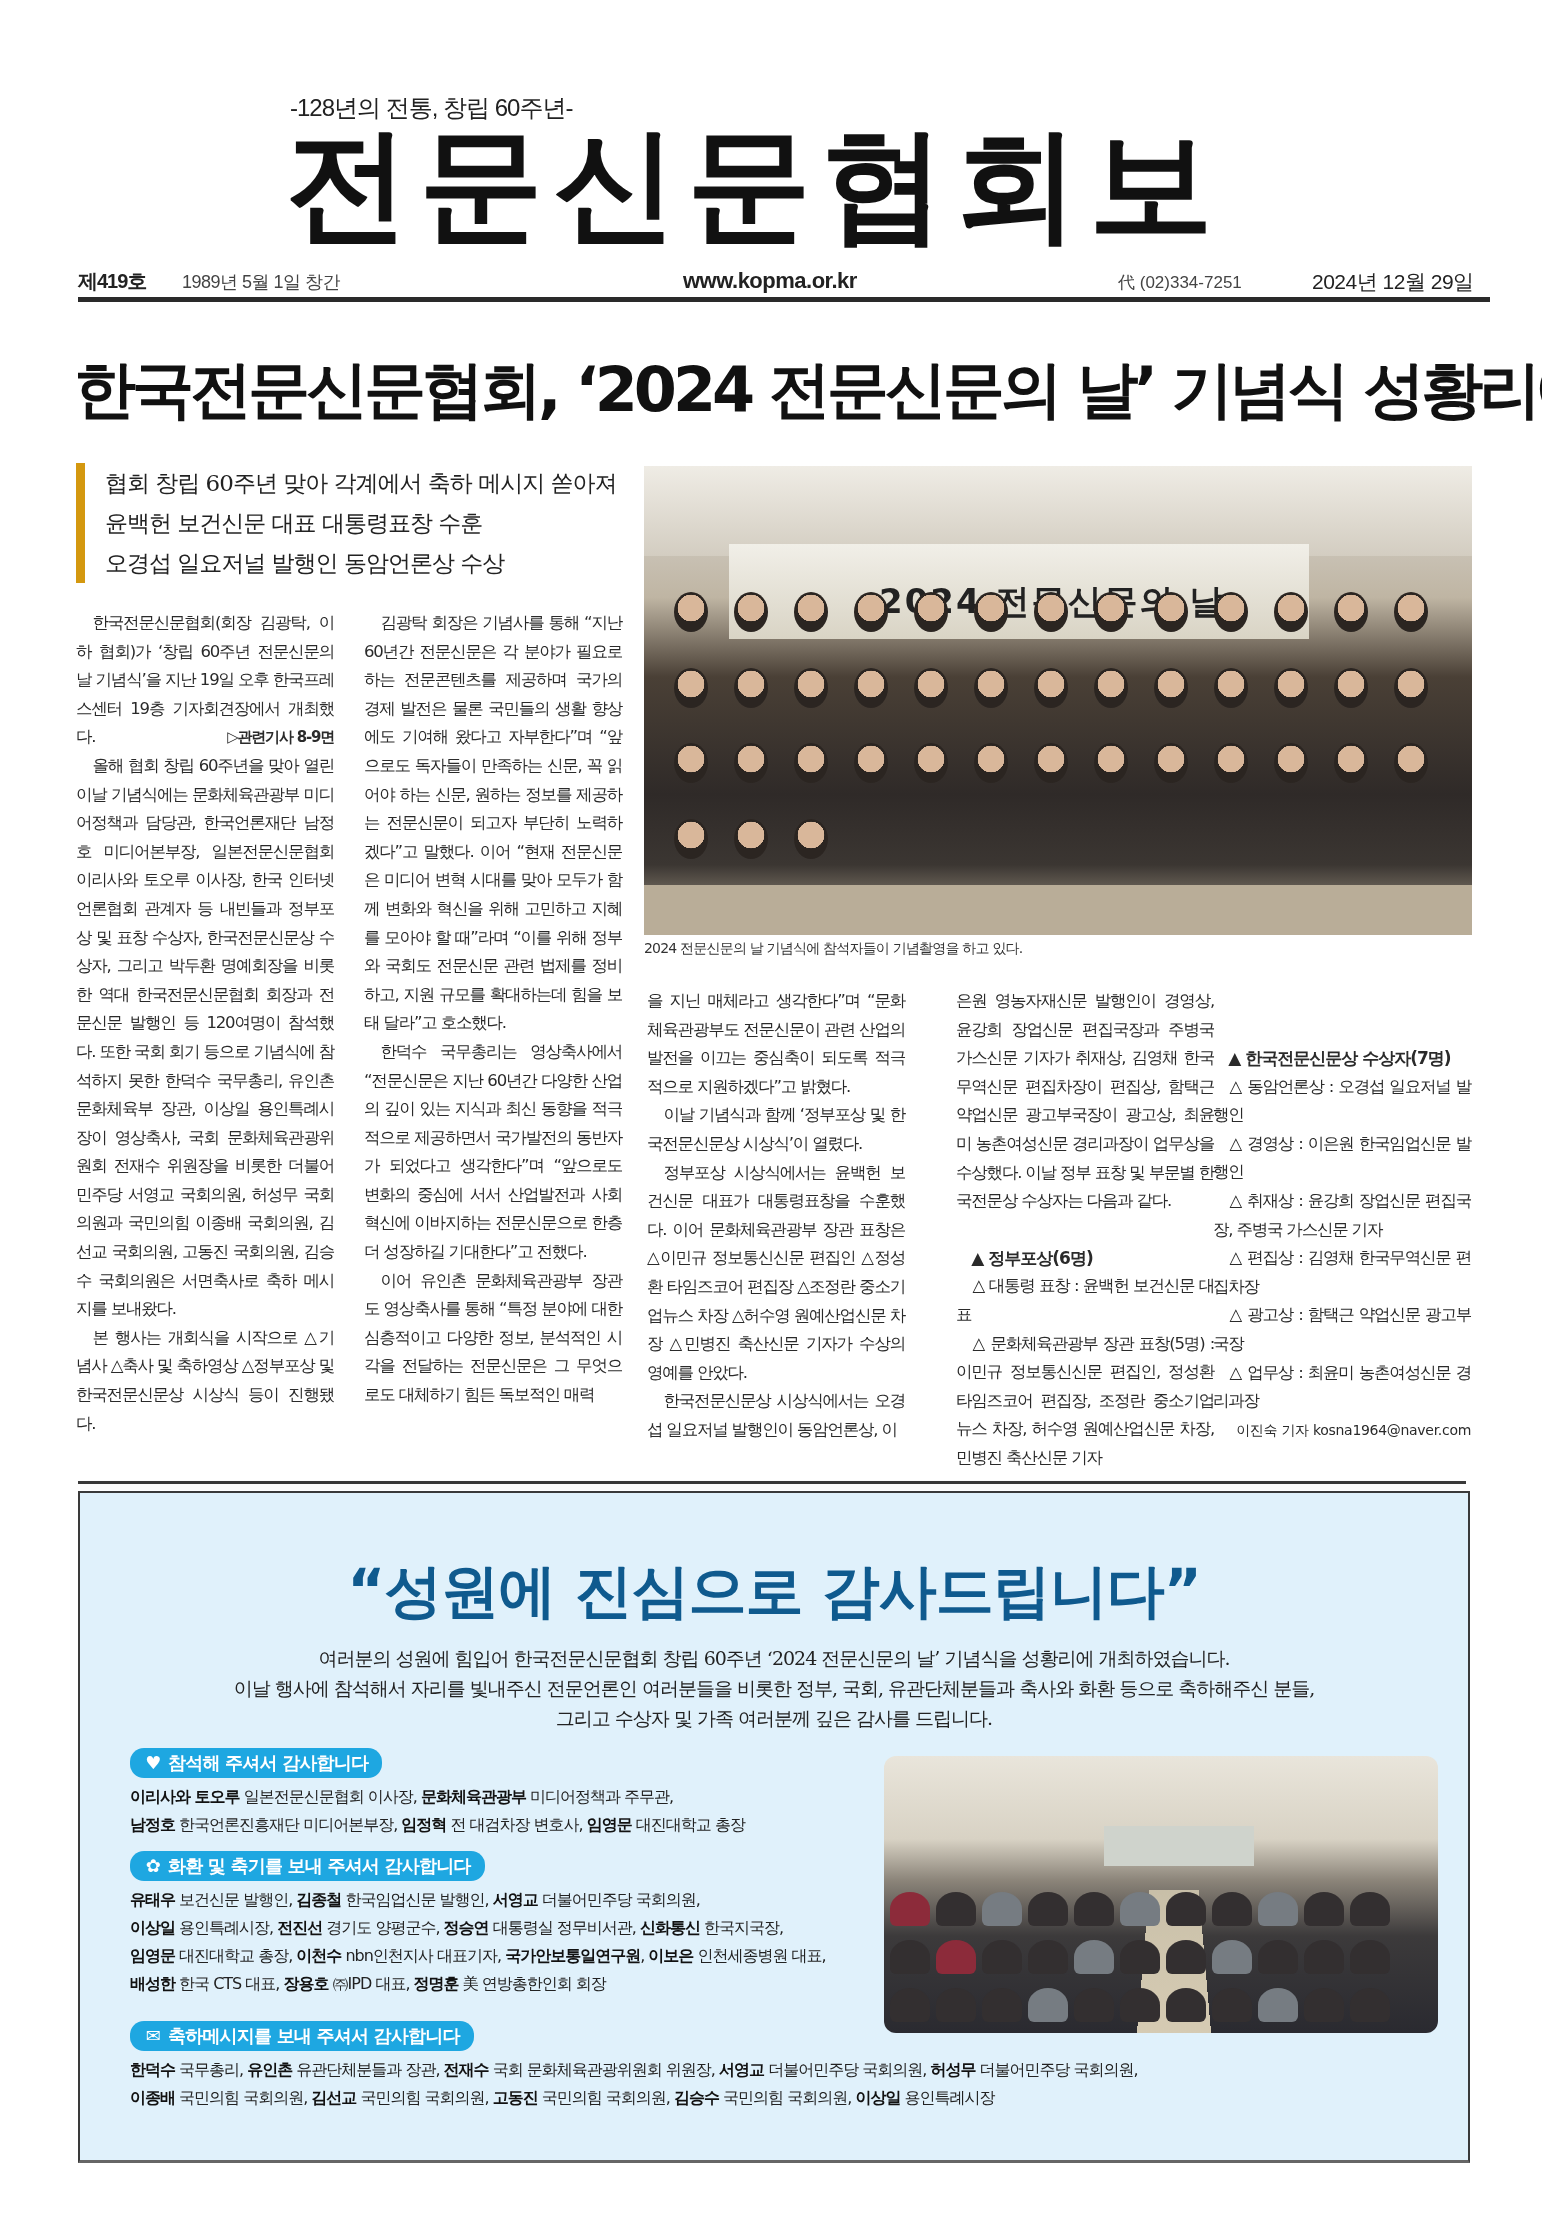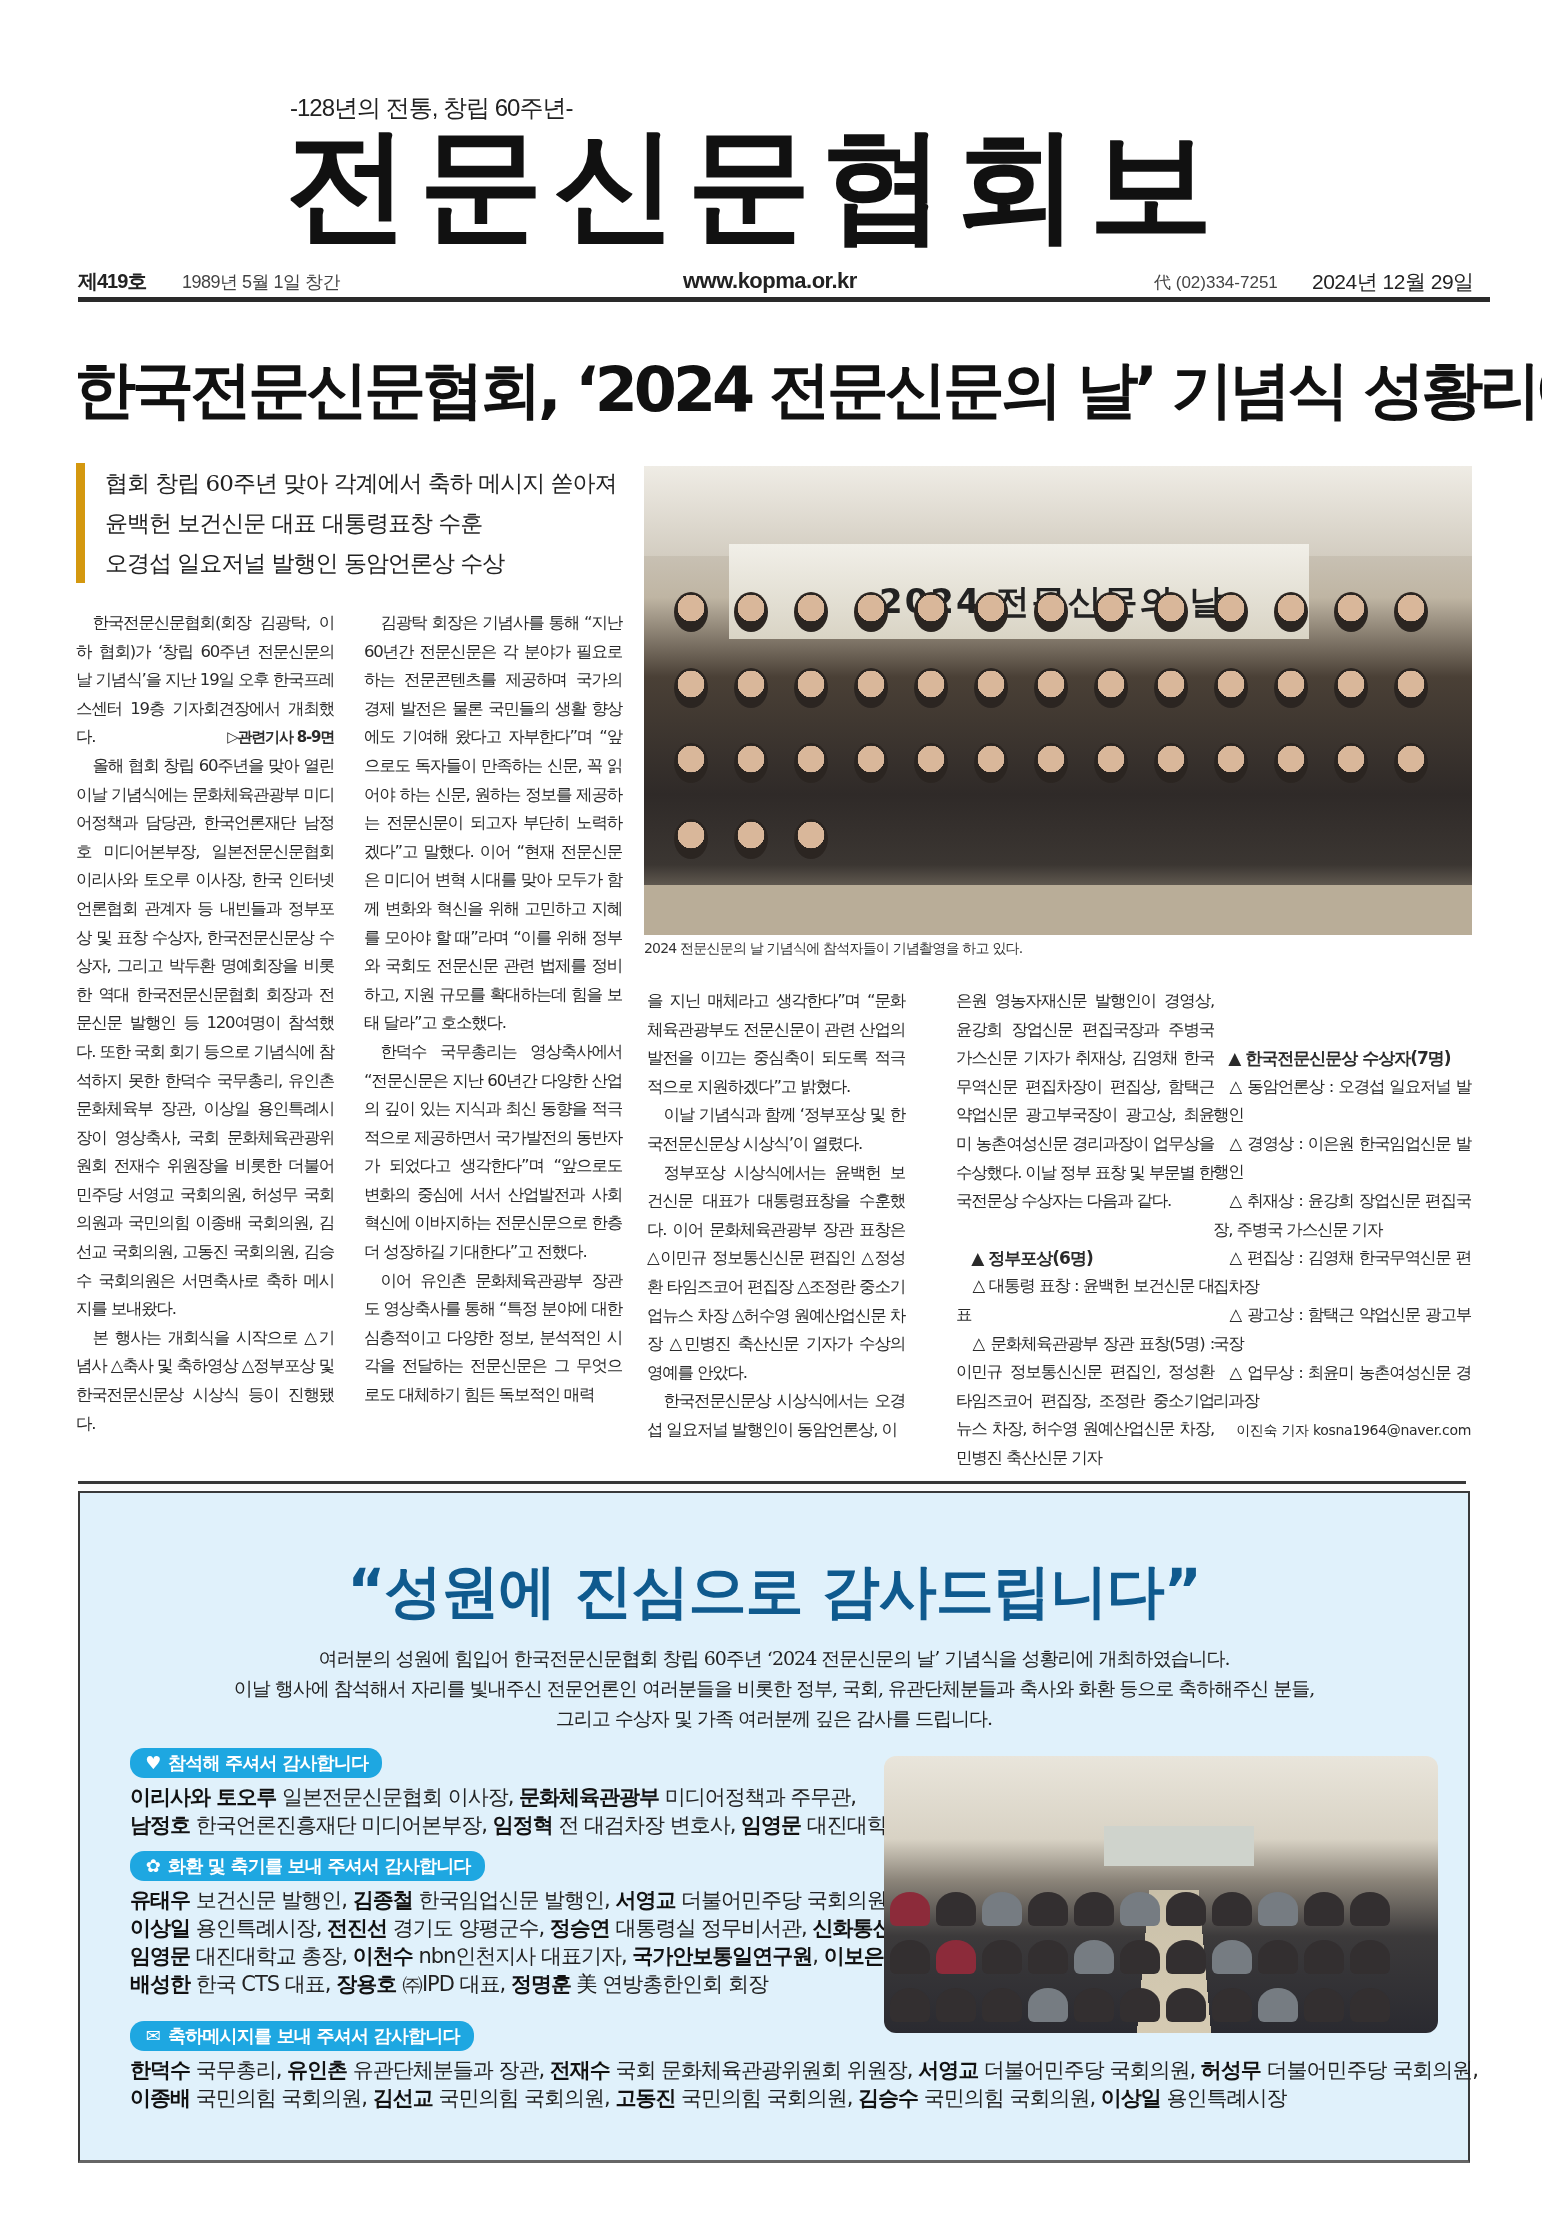--- a/index.html
+++ b/index.html
@@ -6,21 +6,21 @@
     html, body { width: 1542px; height: 2234px; background: #ffffff; overflow: hidden; }
     body { position: relative; font-family: "DejaVu Sans", "Liberation Sans", sans-serif; color: #1a1a1a; }
 
     
     .slogan { position: absolute; left: 290px; top: 92px; font-size: 24px; letter-spacing: -1px; color: #222; font-family: "Liberation Sans", sans-serif; }
     .masthead { position: absolute; left: 285px; top: 118px; width: 1010px; height: 132px; font-size: 124px; font-weight: bold; letter-spacing: 10px; line-height: 132px; color: #111; font-family: "DejaVu Sans", sans-serif; white-space: nowrap; transform: scaleX(1.0); transform-origin: left; }
     .issue-bar { position: absolute; left: 78px; top: 268px; width: 1412px; height: 34px; font-family: "Liberation Sans", sans-serif; color: #222; }
     .issue-no { position: absolute; left: 0; top: 0; font-size: 20px; font-weight: bold; letter-spacing: -1px; }
     .founded { position: absolute; left: 104px; top: 2px; font-size: 18px; color: #444; letter-spacing: -0.5px; }
     .website { position: absolute; left: 605px; top: 0; font-size: 22px; font-weight: bold; letter-spacing: -0.5px; }
-    .phone { position: absolute; left: 1040px; top: 3px; font-size: 17px; color: #444; margin-left: 36px; }
+    .phone { position: absolute; left: 1040px; top: 3px; font-size: 17px; color: #444; }
     .pubdate { position: absolute; left: 1234px; top: 0; font-size: 21px; letter-spacing: -0.5px; }
     .rule-thick { position: absolute; left: 78px; top: 297px; width: 1412px; height: 5px; background: #2a2a2a; }
 
     
     .headline { position: absolute; left: 74px; top: 350px; width: 1410px; font-size: 62px; font-weight: bold; letter-spacing: -4px; color: #111; line-height: 80px; white-space: nowrap; font-family: "DejaVu Sans", sans-serif; }
 
     
     .subheads { position: absolute; left: 76px; top: 463px; border-left: 9px solid #d4980f; padding-left: 20px; height: 120px; }
     .subheads div { font-size: 23px; line-height: 40px; color: #222; font-family: "DejaVu Serif", serif; letter-spacing: -1px; white-space: nowrap; }
 
@@ -49,21 +49,21 @@
     .caption { position: absolute; left: 644px; top: 940px; font-size: 14px; letter-spacing: -0.8px; color: #333; white-space: nowrap; }
 
     .rule-bottom { position: absolute; left: 78px; top: 1481px; width: 1388px; height: 3px; background: #3a3a3a; }
 
     
     .thanks-box { position: absolute; left: 78px; top: 1491px; width: 1392px; height: 672px; background: #e0f1fb; border: 2px solid #3a3a3a; border-bottom: 3px solid #666; }
     .thanks-title { position: absolute; left: 0; top: 60px; width: 100%; text-align: center; font-size: 58px; font-weight: bold; color: #0f5a8e; letter-spacing: -1px; font-family: "DejaVu Sans", sans-serif; }
     .thanks-intro { position: absolute; left: 0; top: 150px; width: 100%; text-align: center; font-size: 19px; line-height: 30px; color: #222; font-family: "DejaVu Serif", serif; letter-spacing: -1px; }
     .badge { position: absolute; height: 30px; background: #1ea7e1; border-radius: 14px; color: #fff; font-size: 18px; font-weight: bold; line-height: 30px; padding: 0 14px 0 12px; letter-spacing: -0.8px; white-space: nowrap; }
     .badge .ico { display: inline-block; width: 22px; text-align: center; margin-right: 4px; font-size: 18px; }
-    .names { position: absolute; font-size: 21px; line-height: 28px; color: #222; letter-spacing: -1px; white-space: nowrap; }
+    .names { position: absolute; font-size: 16px; line-height: 28px; color: #222; letter-spacing: -1px; white-space: nowrap; }
     .names b { font-weight: bold; color: #111; }
     .b1 { left: 50px; top: 255px; }
     .n1 { left: 50px; top: 290px; }
     .b2 { left: 50px; top: 358px; }
     .n2 { left: 50px; top: 393px; }
     .b3 { left: 50px; top: 528px; }
     .n3 { left: 50px; top: 563px; }
 
     .hall-photo { position: absolute; left: 804px; top: 263px; width: 554px; height: 277px; border-radius: 12px; overflow: hidden;
       background: linear-gradient(180deg, #e9e5db 0%, #d8d2c4 30%, #8b8479 45%, #3c3a3b 65%, #2a2a30 100%); }

